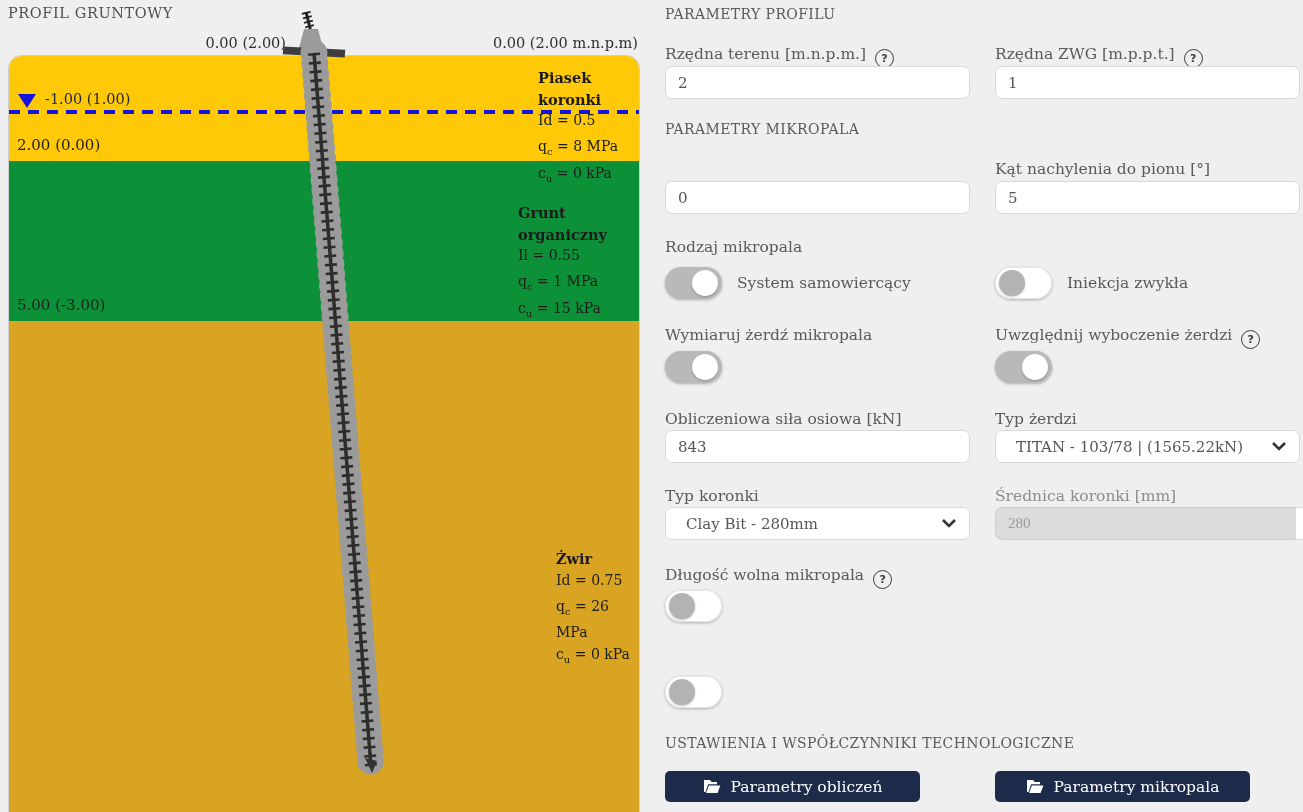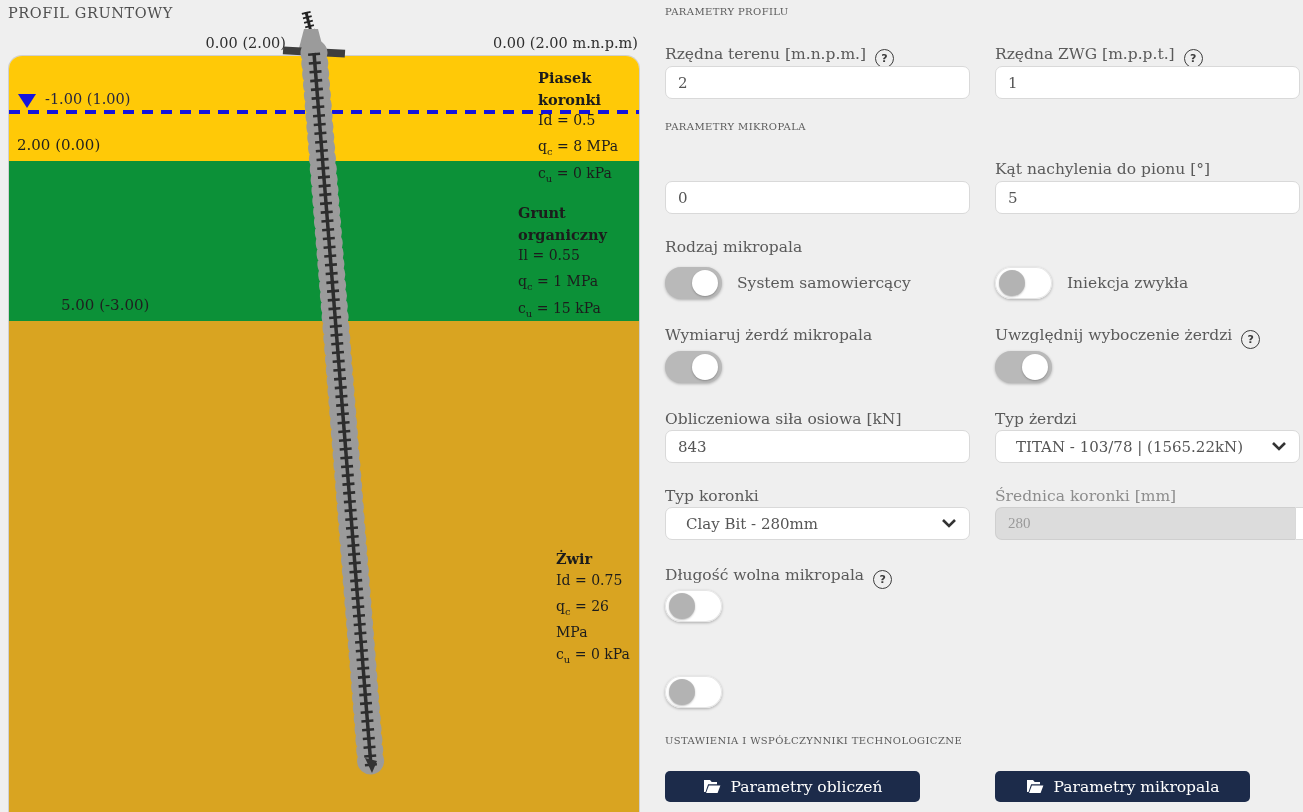--- a/index.html
+++ b/index.html
@@ -29,28 +29,28 @@
     position:absolute;left:0;right:0;top:54px;height:4px;z-index:2;
     background:repeating-linear-gradient(90deg,#1414dd 0 11px,transparent 11px 19px);
   }
   .water-triangle{
     position:absolute;left:9px;top:38px;width:0;height:0;z-index:2;
     border-left:9px solid transparent;border-right:9px solid transparent;border-top:14px solid #1414dd;
   }
   .water-label{position:absolute;left:36px;top:35px;font-size:14.5px;color:#26263f;z-index:2;}
   .depth-label{position:absolute;left:8px;font-size:15px;color:#1f1f1f;z-index:2;}
   .depth-label.d1{top:80px;}
-  .depth-label.d2{top:240px;margin-left:44px;}
+  .depth-label.d2{top:240px;}
   .layer-info{position:absolute;z-index:2;font-size:14px;color:#1c1c1c;line-height:21.5px;}
   .layer-info .lname{font-weight:bold;font-size:14.5px;}
   .layer-info sub{font-size:10px;}
   .pile-svg{position:absolute;left:0;top:0;z-index:5;pointer-events:none;}
   
   .panel{position:absolute;left:665px;top:0;width:637px;height:812px;}
-  .sec{position:absolute;font-size:10px;letter-spacing:.4px;color:#5a5a5a;}
+  .sec{position:absolute;font-size:14px;letter-spacing:.4px;color:#5a5a5a;}
   .flabel{position:absolute;font-size:15.5px;color:#5a5a5a;white-space:nowrap;}
   .flabel.muted{color:#8d8d8d;}
   .col1{left:0;}
   .col2{left:330px;}
   .help{
     display:inline-flex;align-items:center;justify-content:center;
     width:17px;height:17px;border:1.5px solid #3c3c3c;border-radius:50%;
     font-size:11px;font-weight:bold;color:#3c3c3c;margin-left:9px;vertical-align:-3px;
     font-family:"DejaVu Sans","Liberation Sans",sans-serif;
   }

